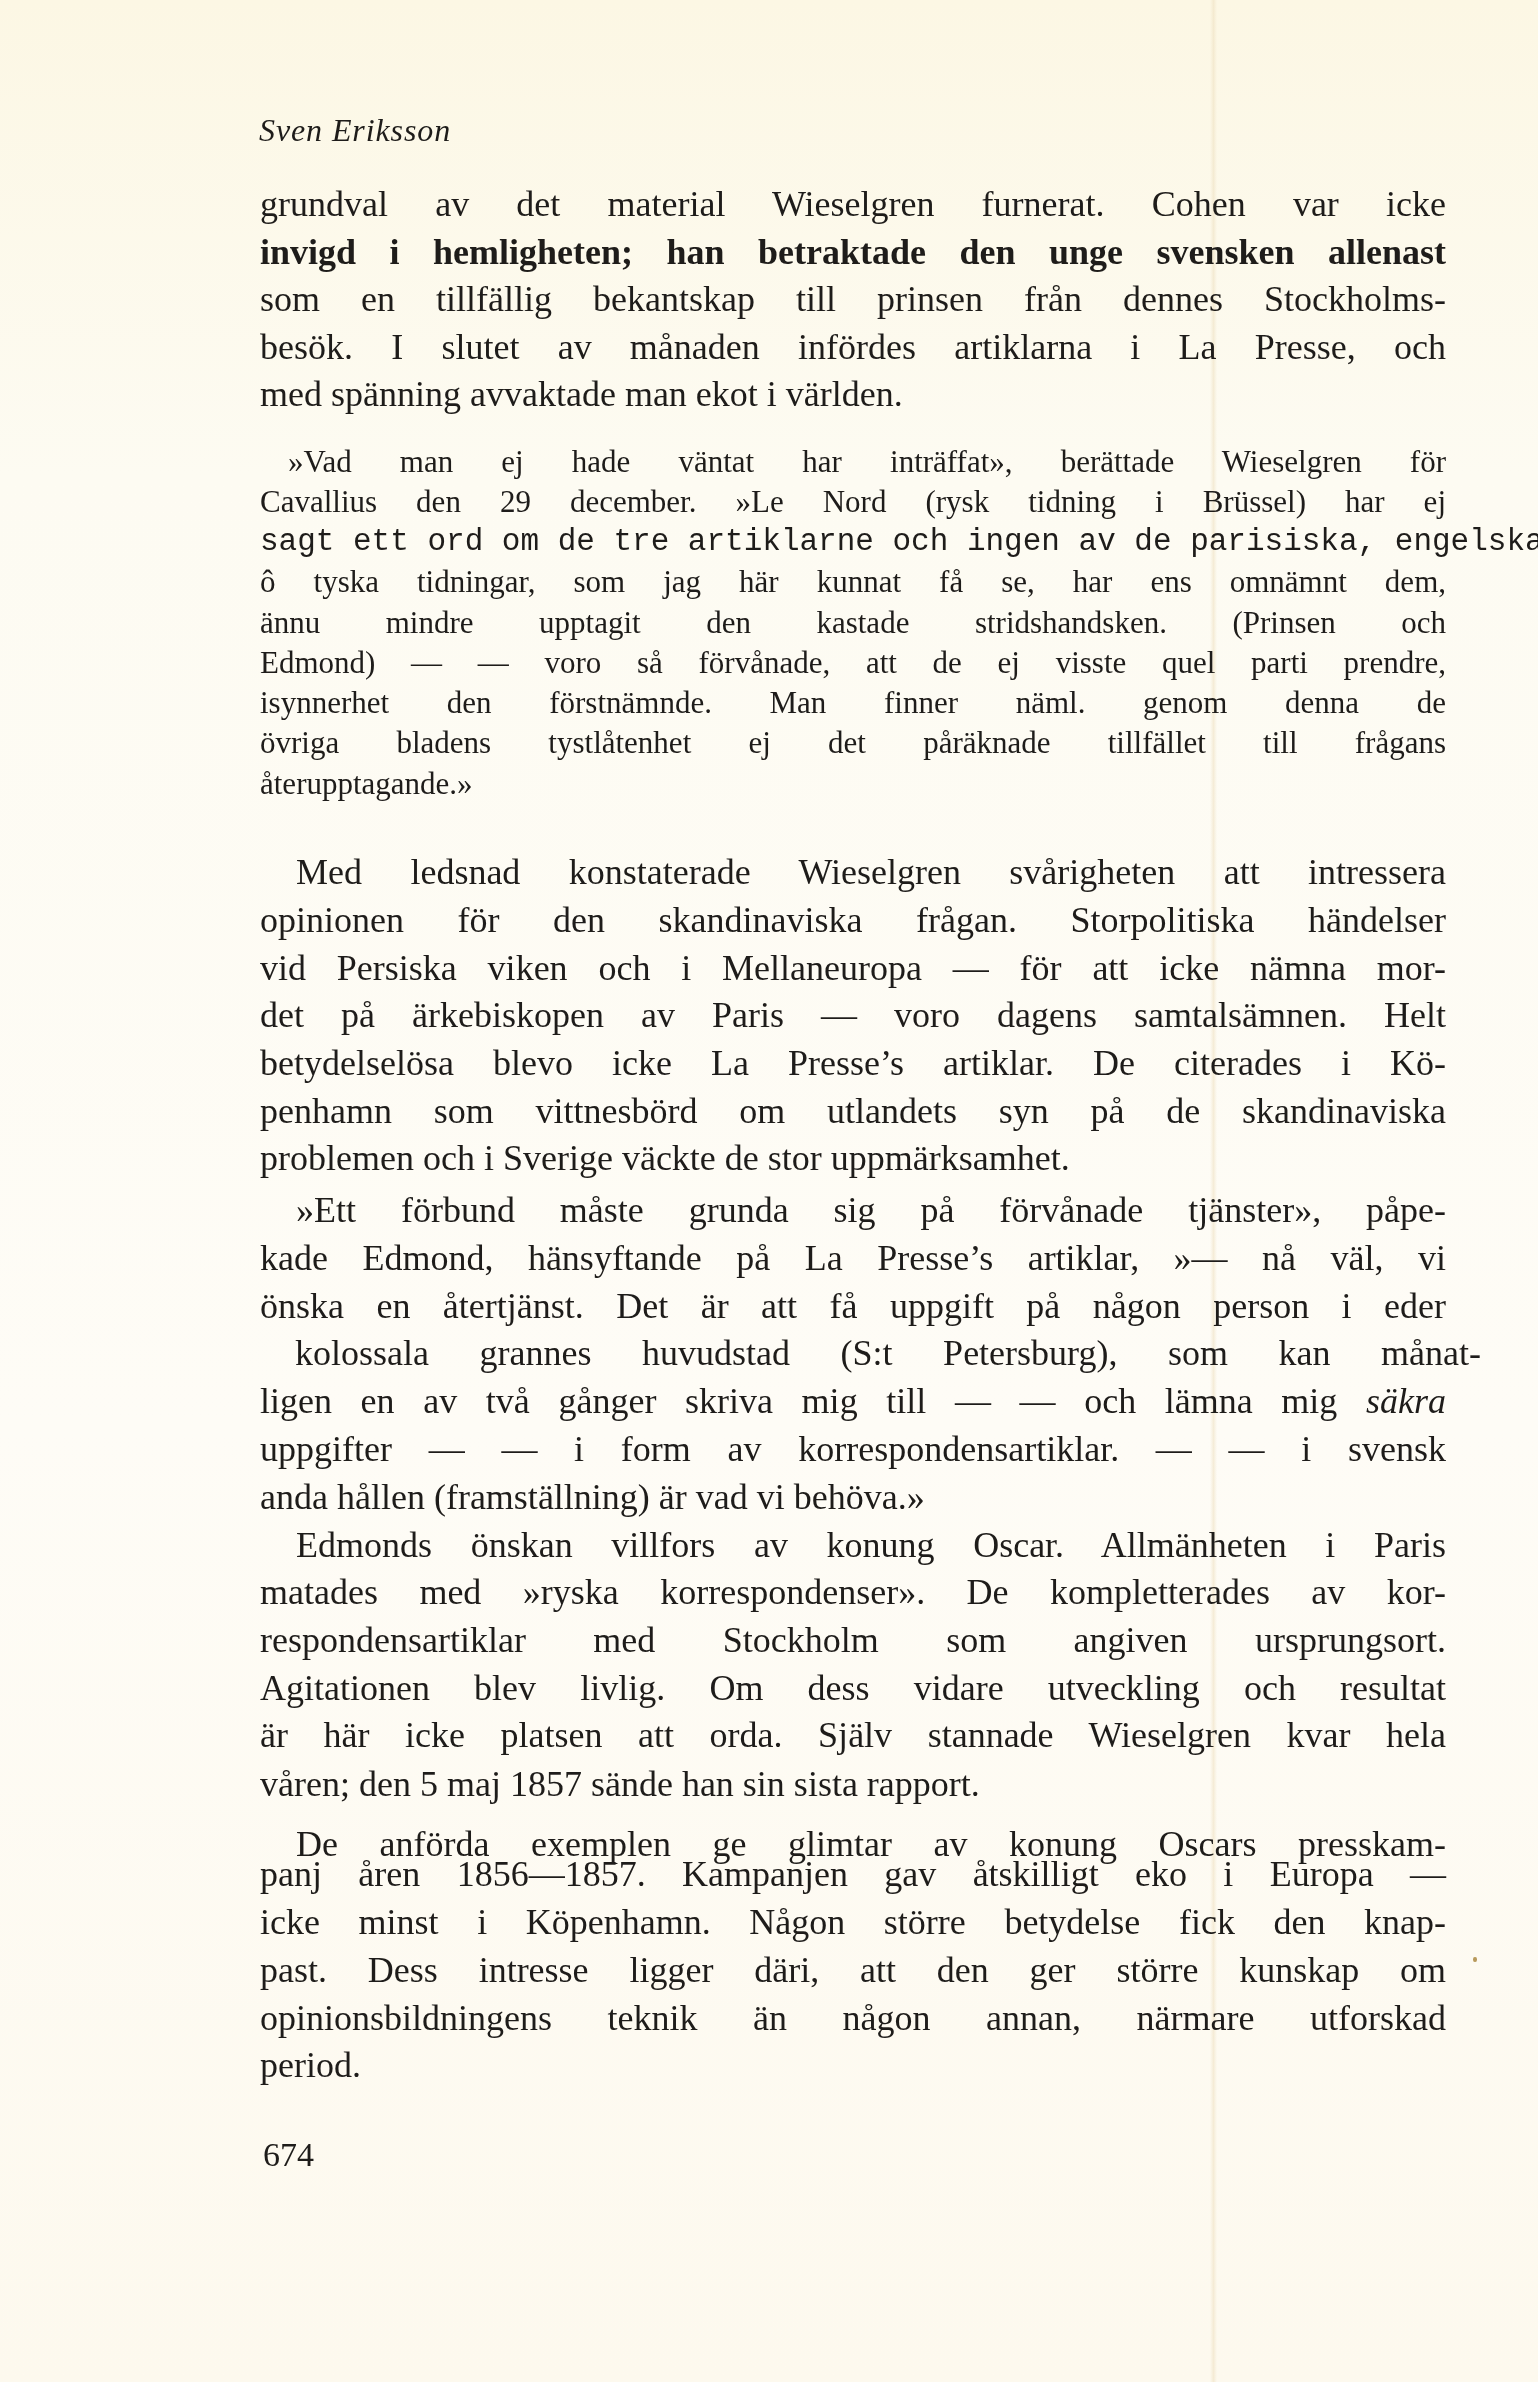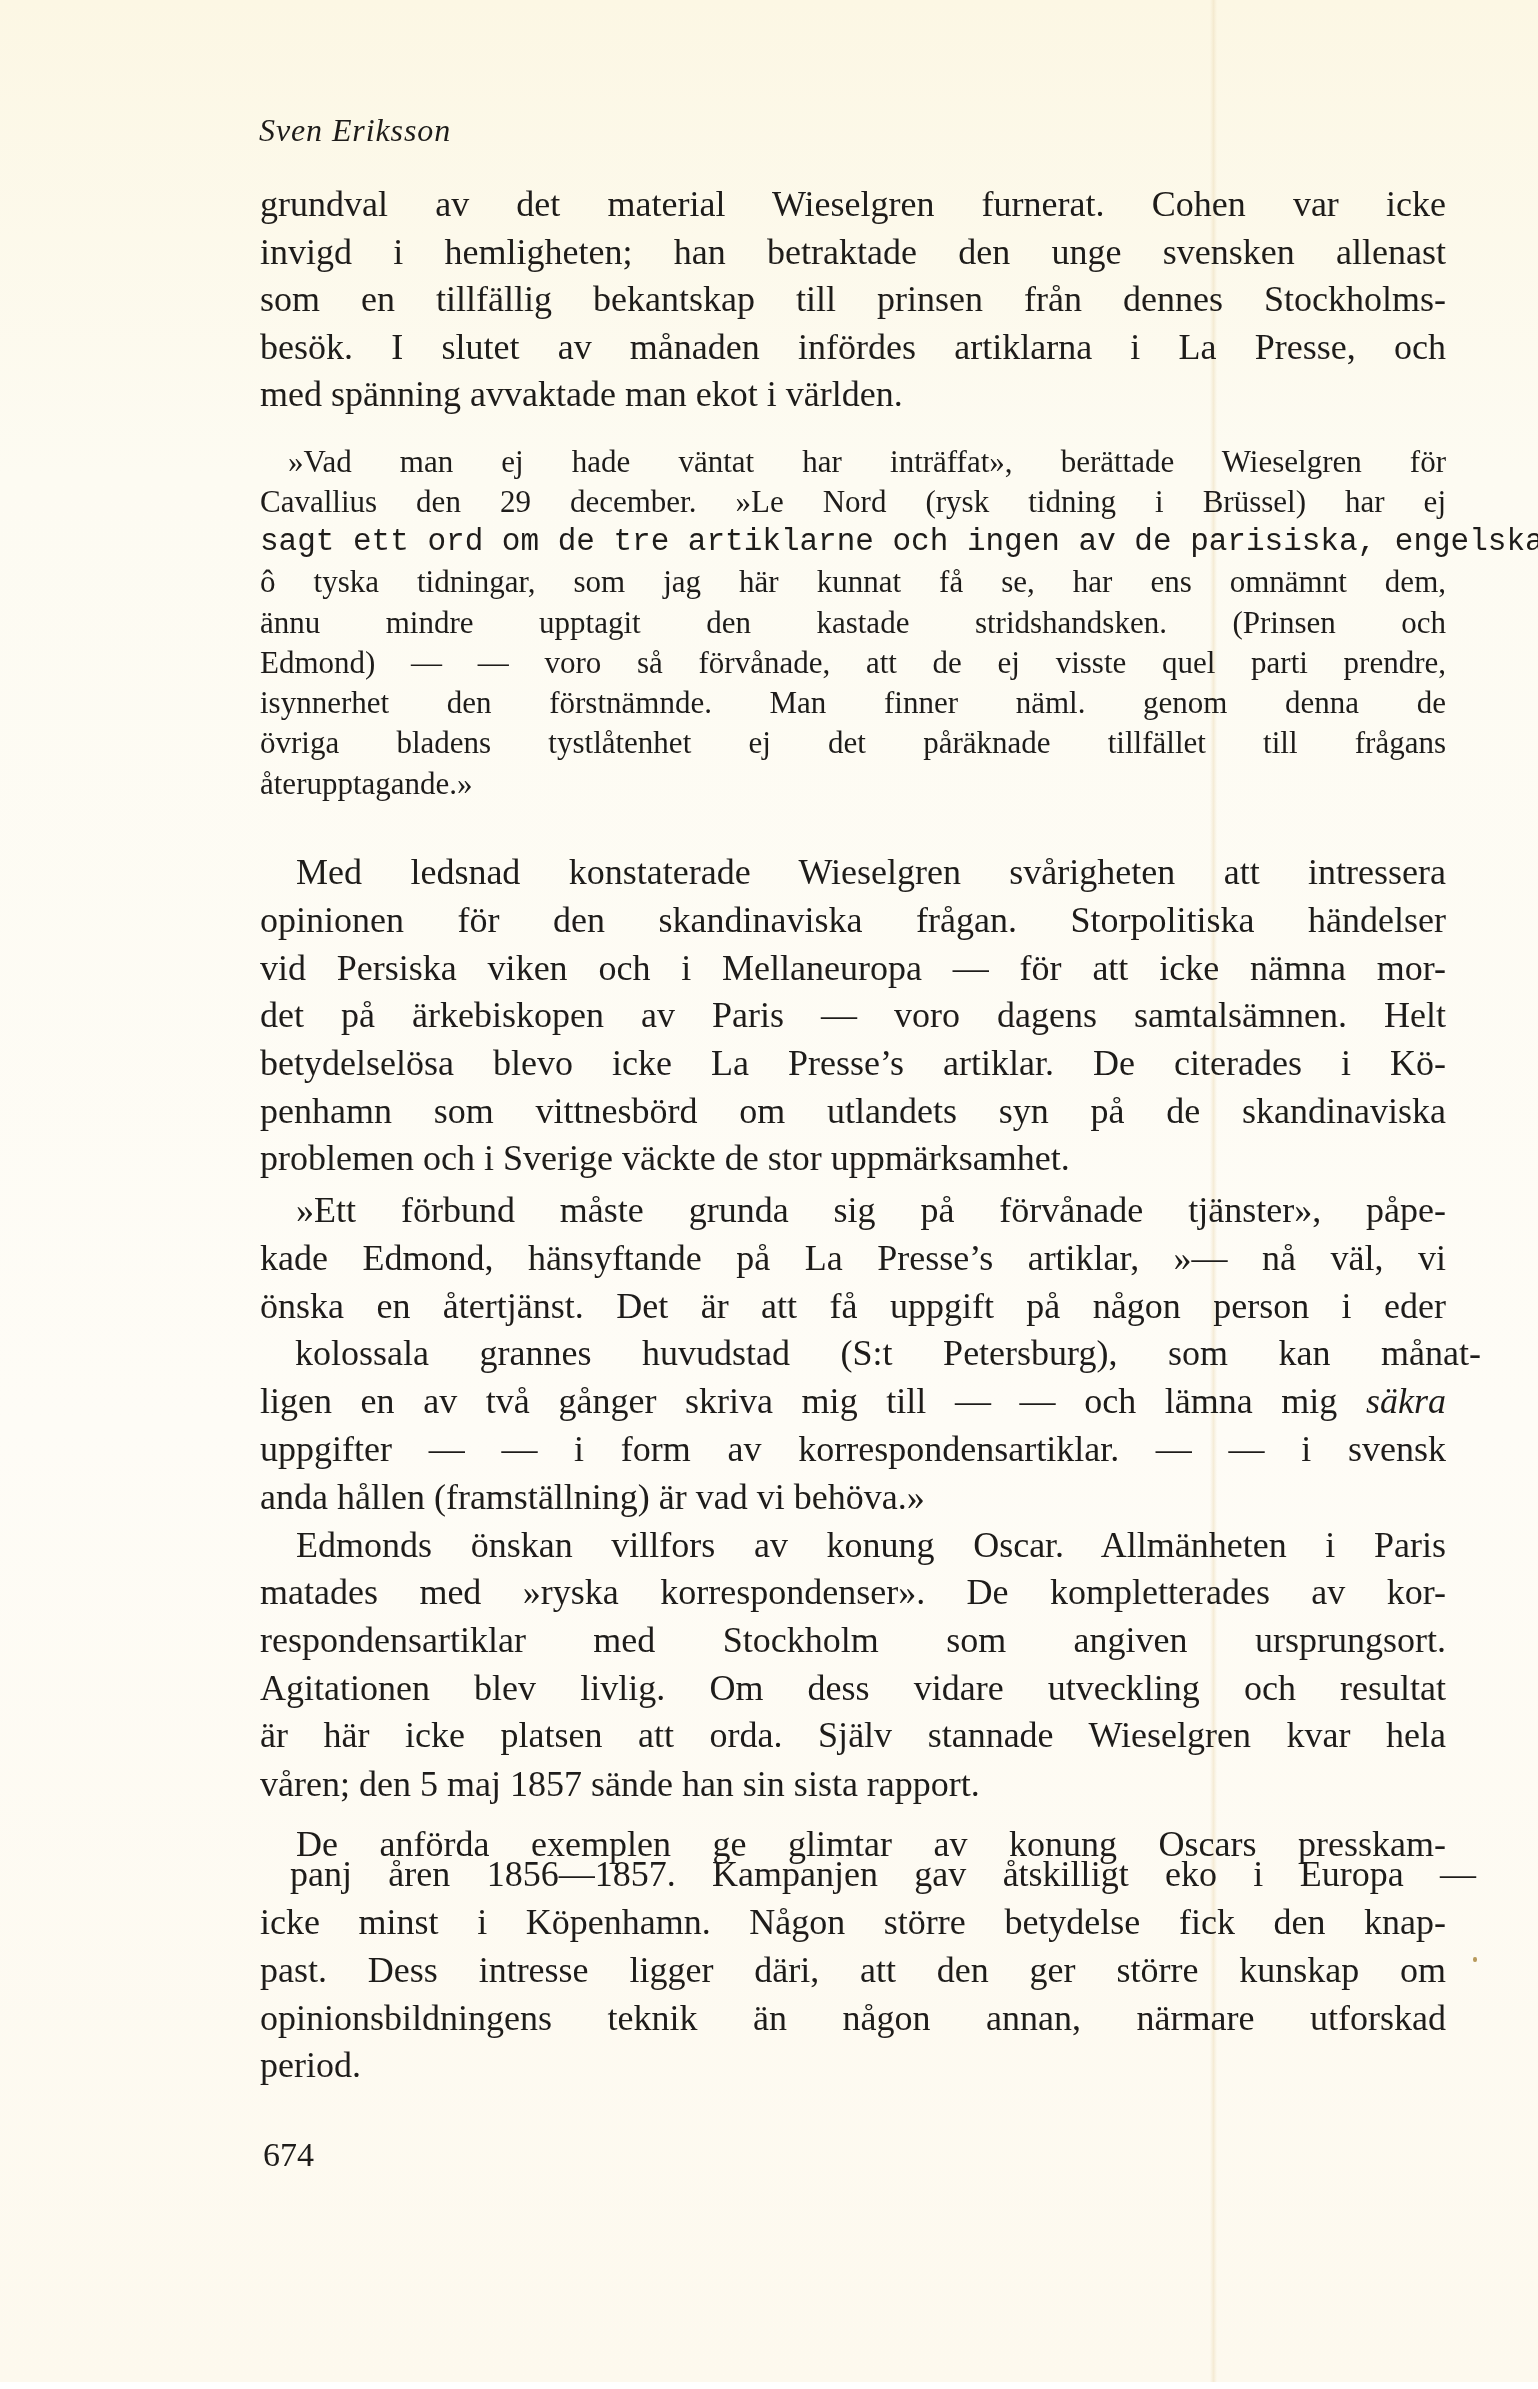--- a/index.html
+++ b/index.html
@@ -47,21 +47,21 @@
 </head>
 <body>
 
 <div class="page">
   <div class="crease"></div>
 
   <div class="running-head">Sven Eriksson</div>
 
   <div id="text-body">
       <div class="line" style="top: 183px;">grundval av det material Wieselgren furnerat. Cohen var icke</div>
-      <div class="line" style="top: 231px;">invigd i hemligheten; han betraktade den unge svensken allenast</div>
+      <div class="line" style="top: 231px; font-weight: bold;">invigd i hemligheten; han betraktade den unge svensken allenast</div>
       <div class="line" style="top: 278px;">som en tillfällig bekantskap till prinsen från dennes Stockholms-</div>
       <div class="line" style="top: 326px;">besök. I slutet av månaden infördes artiklarna i La Presse, och</div>
       <div class="line last" style="top: 373px;">med spänning avvaktade man ekot i världen.</div>
       <div class="line quote indent" style="top: 443px;">»Vad man ej hade väntat har inträffat», berättade Wieselgren för</div>
       <div class="line quote" style="top: 483px;">Cavallius den 29 december. »Le Nord (rysk tidning i Brüssel) har ej</div>
       <div class="line quote" style="top: 523px; font-family: Liberation Mono, monospace;">sagt ett ord om de tre artiklarne och ingen av de parisiska, engelska</div>
       <div class="line quote" style="top: 563px;">ô tyska tidningar, som jag här kunnat få se, har ens omnämnt dem,</div>
       <div class="line quote" style="top: 604px;">ännu mindre upptagit den kastade stridshandsken. (Prinsen och</div>
       <div class="line quote" style="top: 644px;">Edmond) — — voro så förvånade, att de ej visste quel parti prendre,</div>
       <div class="line quote" style="top: 684px;">isynnerhet den förstnämnde. Man finner näml. genom denna de</div>
@@ -81,21 +81,21 @@
       <div class="line" style="top: 1380px;">ligen en av två gånger skriva mig till — — och lämna mig <span class="it">säkra</span></div>
       <div class="line" style="top: 1428px;">uppgifter — — i form av korrespondensartiklar. — — i svensk</div>
       <div class="line last" style="top: 1476px;">anda hållen (framställning) är vad vi behöva.»</div>
       <div class="line indent" style="top: 1524px;">Edmonds önskan villfors av konung Oscar. Allmänheten i Paris</div>
       <div class="line" style="top: 1571px;">matades med »ryska korrespondenser». De kompletterades av kor-</div>
       <div class="line" style="top: 1619px;">respondensartiklar med Stockholm som angiven ursprungsort.</div>
       <div class="line" style="top: 1667px;">Agitationen blev livlig. Om dess vidare utveckling och resultat</div>
       <div class="line" style="top: 1714px;">är här icke platsen att orda. Själv stannade Wieselgren kvar hela</div>
       <div class="line last" style="top: 1763px;">våren; den 5 maj 1857 sände han sin sista rapport.</div>
       <div class="line indent" style="top: 1805px; margin-top: 18px;">De anförda exemplen ge glimtar av konung Oscars presskam-</div>
-      <div class="line" style="top: 1853px; margin-left: 30px;">panj åren 1856—1857. Kampanjen gav åtskilligt eko i Europa —</div>
+      <div class="line" style="top: 1853px;">panj åren 1856—1857. Kampanjen gav åtskilligt eko i Europa —</div>
       <div class="line" style="top: 1901px;">icke minst i Köpenhamn. Någon större betydelse fick den knap-</div>
       <div class="line" style="top: 1949px;">past. Dess intresse ligger däri, att den ger större kunskap om</div>
       <div class="line" style="top: 1997px;">opinionsbildningens teknik än någon annan, närmare utforskad</div>
       <div class="line last" style="top: 2044px;">period.</div>
     </div>
 
   <div class="folio">674</div>
 
   <div class="speck" style="left:1473px; top:1957px;"></div>
 </div>

